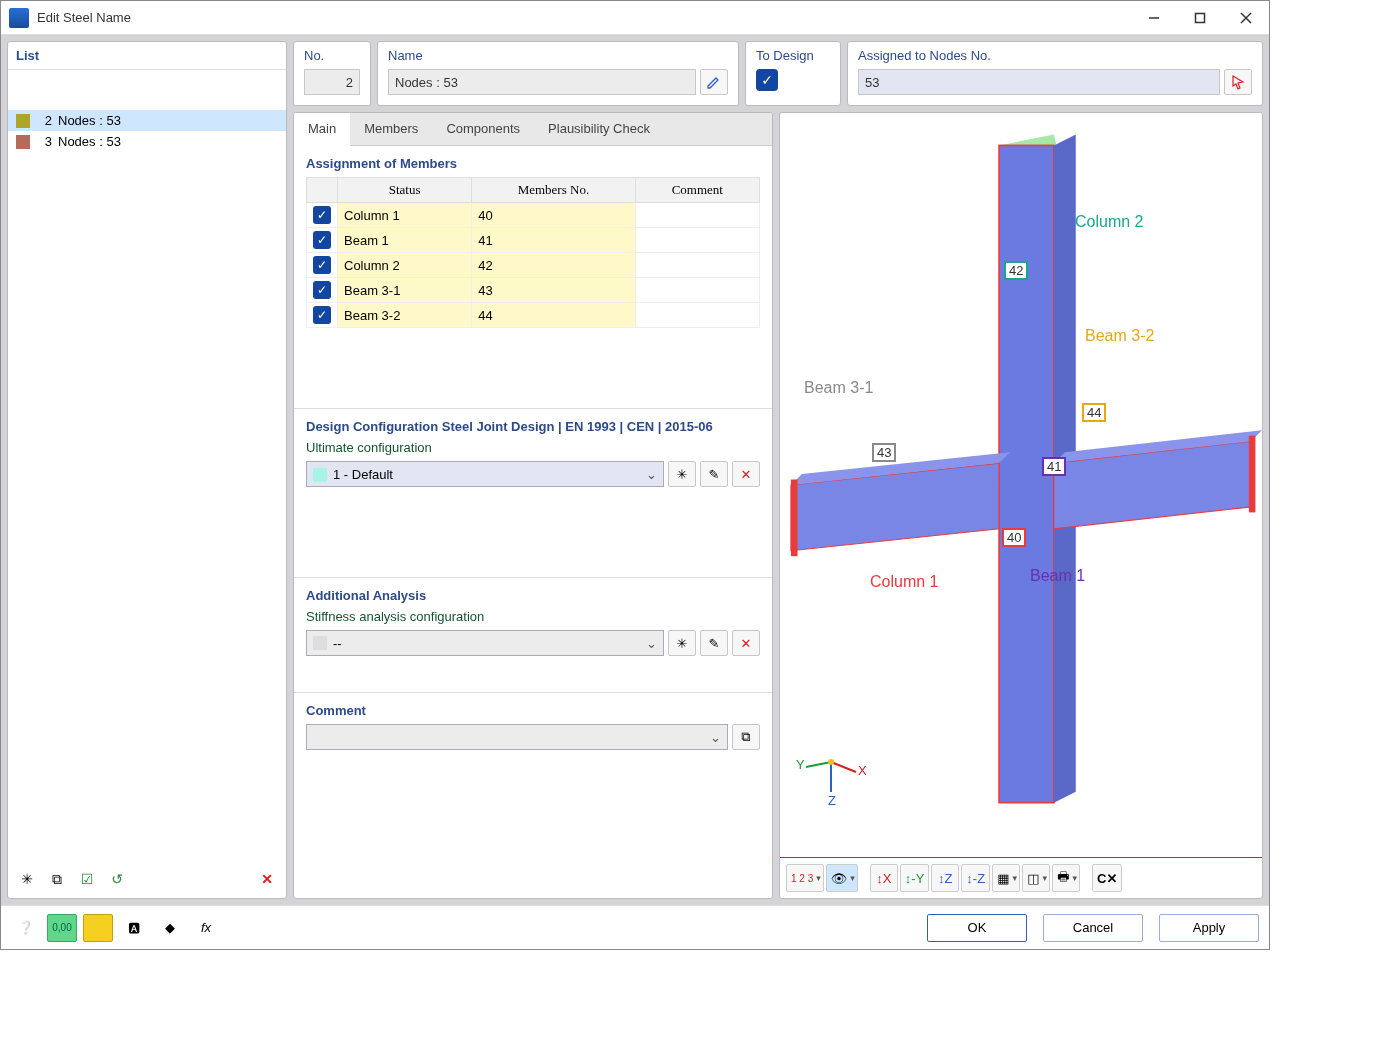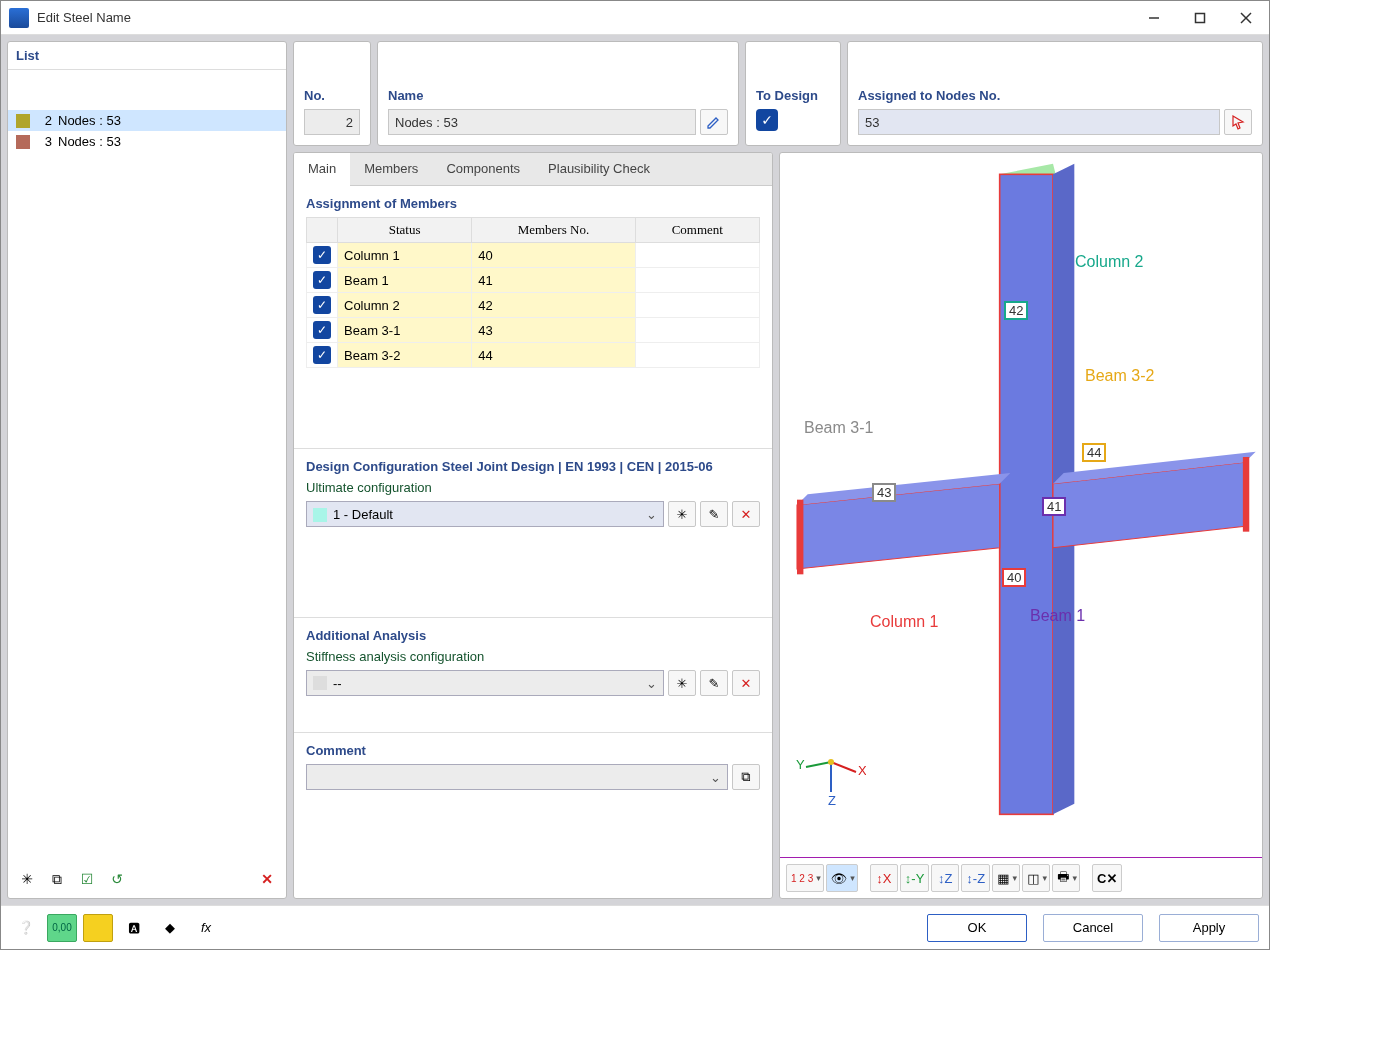--- a/index.html
+++ b/index.html
@@ -20,21 +20,21 @@
 .swatch { width:14px; height:14px; }
 .list-row .num { width:16px; text-align:right; }
 .list-toolbar { display:flex; gap:4px; padding:6px; align-items:center; }
 .tbtn { width:26px; height:26px; border:1px solid transparent; border-radius:3px; display:flex; align-items:center; justify-content:center; font-size:14px; background:transparent; }
 .spacer { flex:1; }
 
 .right-panel { flex:1; display:flex; flex-direction:column; gap:6px; padding-right:6px; }
 
 .cards-row { display:flex; gap:6px; }
 .card { background:#fff; border:1px solid #bbb; border-radius:3px; padding:6px 10px 10px 10px; display:flex; flex-direction:column; }
-.card-label { color:#2d4a8a; font-weight:700; margin-bottom:6px;margin-top:40px; }
+.card-label { color:#2d4a8a; font-weight:400; margin-bottom:6px; }
 .card.no { width:78px; }
 .card.name { flex:1; }
 .card.to-design { width:96px; }
 .card.assigned { width:416px; }
 .input { height:26px; border:1px solid #c7c7c7; background:#ececec; padding:0 6px; color:#333; }
 .input.ro-right { text-align:right; }
 .field-row { display:flex; gap:4px; align-items:center; }
 .icon-btn { width:28px; height:26px; border:1px solid #c7c7c7; background:#f7f7f7; display:flex; align-items:center; justify-content:center; border-radius:2px; }
 .checkbox-big { width:22px; height:22px; background:#1246a0; border-radius:4px; display:flex; align-items:center; justify-content:center; color:#fff; font-size:14px; }
 

